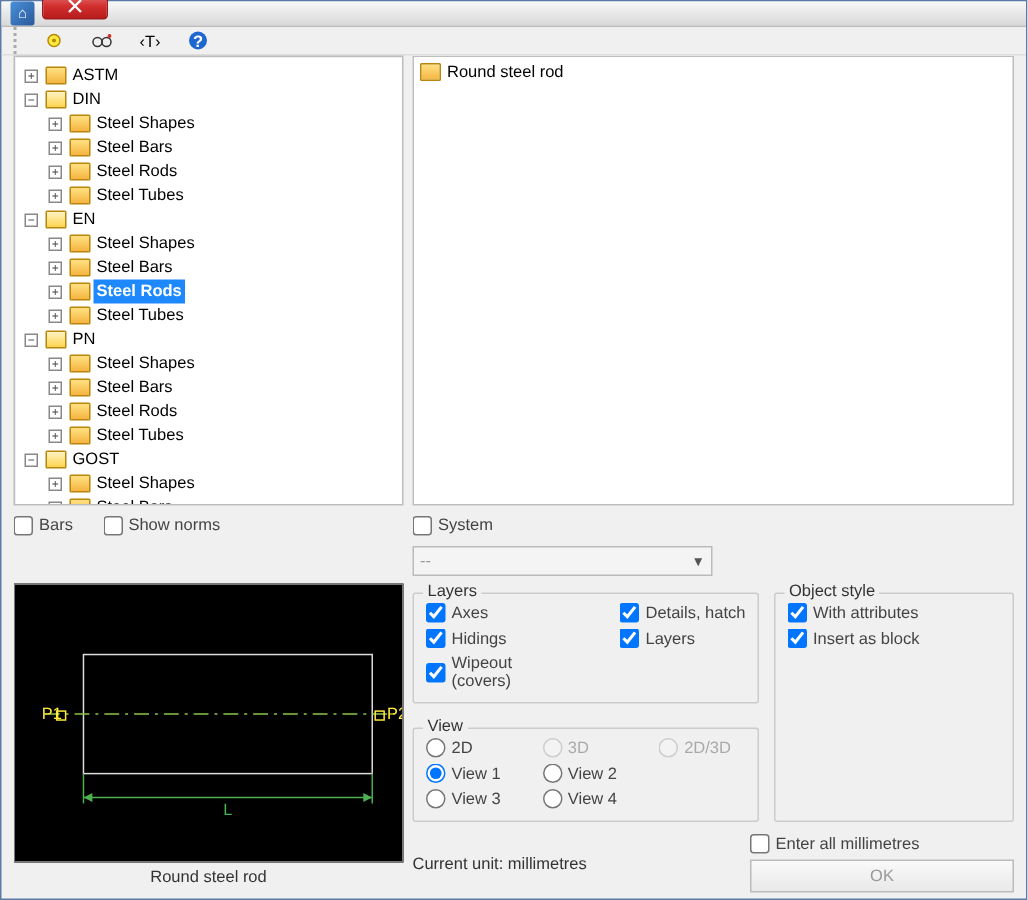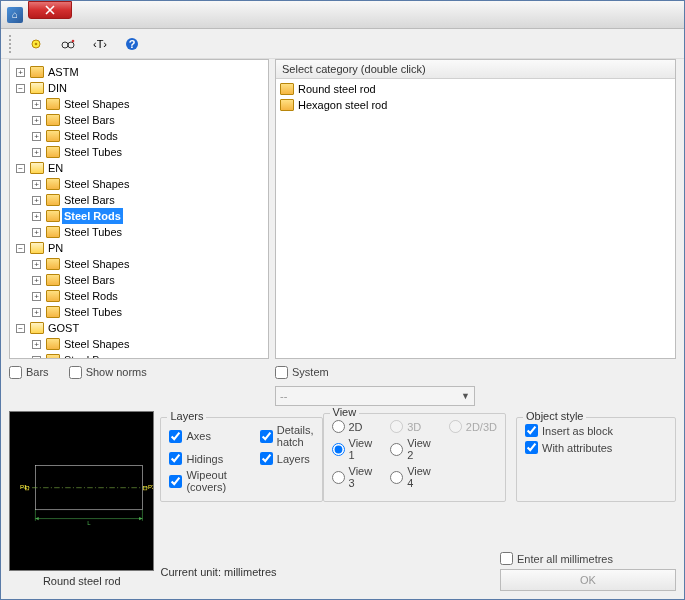--- a/index.html
+++ b/index.html
@@ -66,21 +66,21 @@
 .radio.disabled { color:#aaa; }
 .obj-style { width: 160px; }
 .obj-style .chk { display:flex; margin-bottom:4px; }
 
 .bottom-row { display:flex; align-items:center; justify-content:space-between; margin-top:auto; padding-top:8px; }
 .cur-unit { color:#333; }
 .ok-area { display:flex;flex-direction:column;gap:4px;align-items:flex-start; }
 .ok-btn { width:176px;height:22px;border:1px solid #bbb;background:linear-gradient(to bottom,#fafafa,#e8e8e8);color:#999;display:flex;align-items:center;justify-content:center; }
 
 .layers-fs { flex:1; }
-.view-fs { flex:1; margin-top:2px; }
+.view-fs { flex:1; margin-top:16px; }
 </style>
 </head>
 <body>
 
 <div class="window">
 
   <div class="titlebar">
     <span class="app-icon">⌂</span>
     <div class="close-btn">
       <svg viewBox="0 0 10 10">
@@ -259,29 +259,24 @@
                     <span class="exp">+</span>
                     <span class="folder-icon"></span>
                     <span class="lbl">Steel Bars</span>
                   </div>
                 </li>
               </ul>
             </li>
           </ul>
       </div>
       <div class="list-pane">
-        <div class="list-header">Select category (double click)</div>
         <div class="list-body" id="list-body">
             <div class="list-item">
               <span class="folder-icon"></span>
               <span>Round steel rod</span>
-            </div>
-            <div class="list-item">
-              <span class="folder-icon"></span>
-              <span>Hexagon steel rod</span>
             </div>
           </div>
       </div>
     </div>
 
     <div class="mid-row">
       <div class="mid-left">
         <label class="chk">
             <input type="checkbox" style="">
             <span>Bars</span>
@@ -324,21 +319,21 @@
             <polygon points="46,140 52,137 52,143" fill="#4caf50"></polygon>
             <polygon points="240,140 234,137 234,143" fill="#4caf50"></polygon>
             <text x="143" y="152" fill="#4caf50" font-size="10" text-anchor="middle">L</text>
           </svg>
         </div>
         <div class="preview-label">Round steel rod</div>
       </div>
 
       <div class="right-col">
         <div class="fieldsets">
-          <div style="flex:1;display:flex;">
+          <div style="flex:1;display:flex;flex-direction:column;">
             <div class="fs layers-fs">
               <span class="legend">Layers</span>
               <div class="layers-grid">
                 <label class="chk">
                     <input type="checkbox" checked="" style="">
                     <span>Axes</span>
                   </label>
                 <label class="chk">
                     <input type="checkbox" checked="" style="">
                     <span>Details, hatch</span>
@@ -390,25 +385,25 @@
                     <span>View 4</span>
                   </label>
                 <span></span>
               </div>
             </div>
           </div>
           <div class="fs obj-style">
             <span class="legend">Object style</span>
             <label class="chk">
                 <input type="checkbox" checked="" style="">
-                <span>Insert as block</span>
+                <span>With attributes</span>
               </label>
             <label class="chk">
                 <input type="checkbox" checked="" style="">
-                <span>With attributes</span>
+                <span>Insert as block</span>
               </label>
           </div>
         </div>
 
         <div class="bottom-row">
           <span class="cur-unit">Current unit: millimetres</span>
           <div class="ok-area">
             <label class="chk">
                 <input type="checkbox" style="">
                 <span>Enter all millimetres</span>

